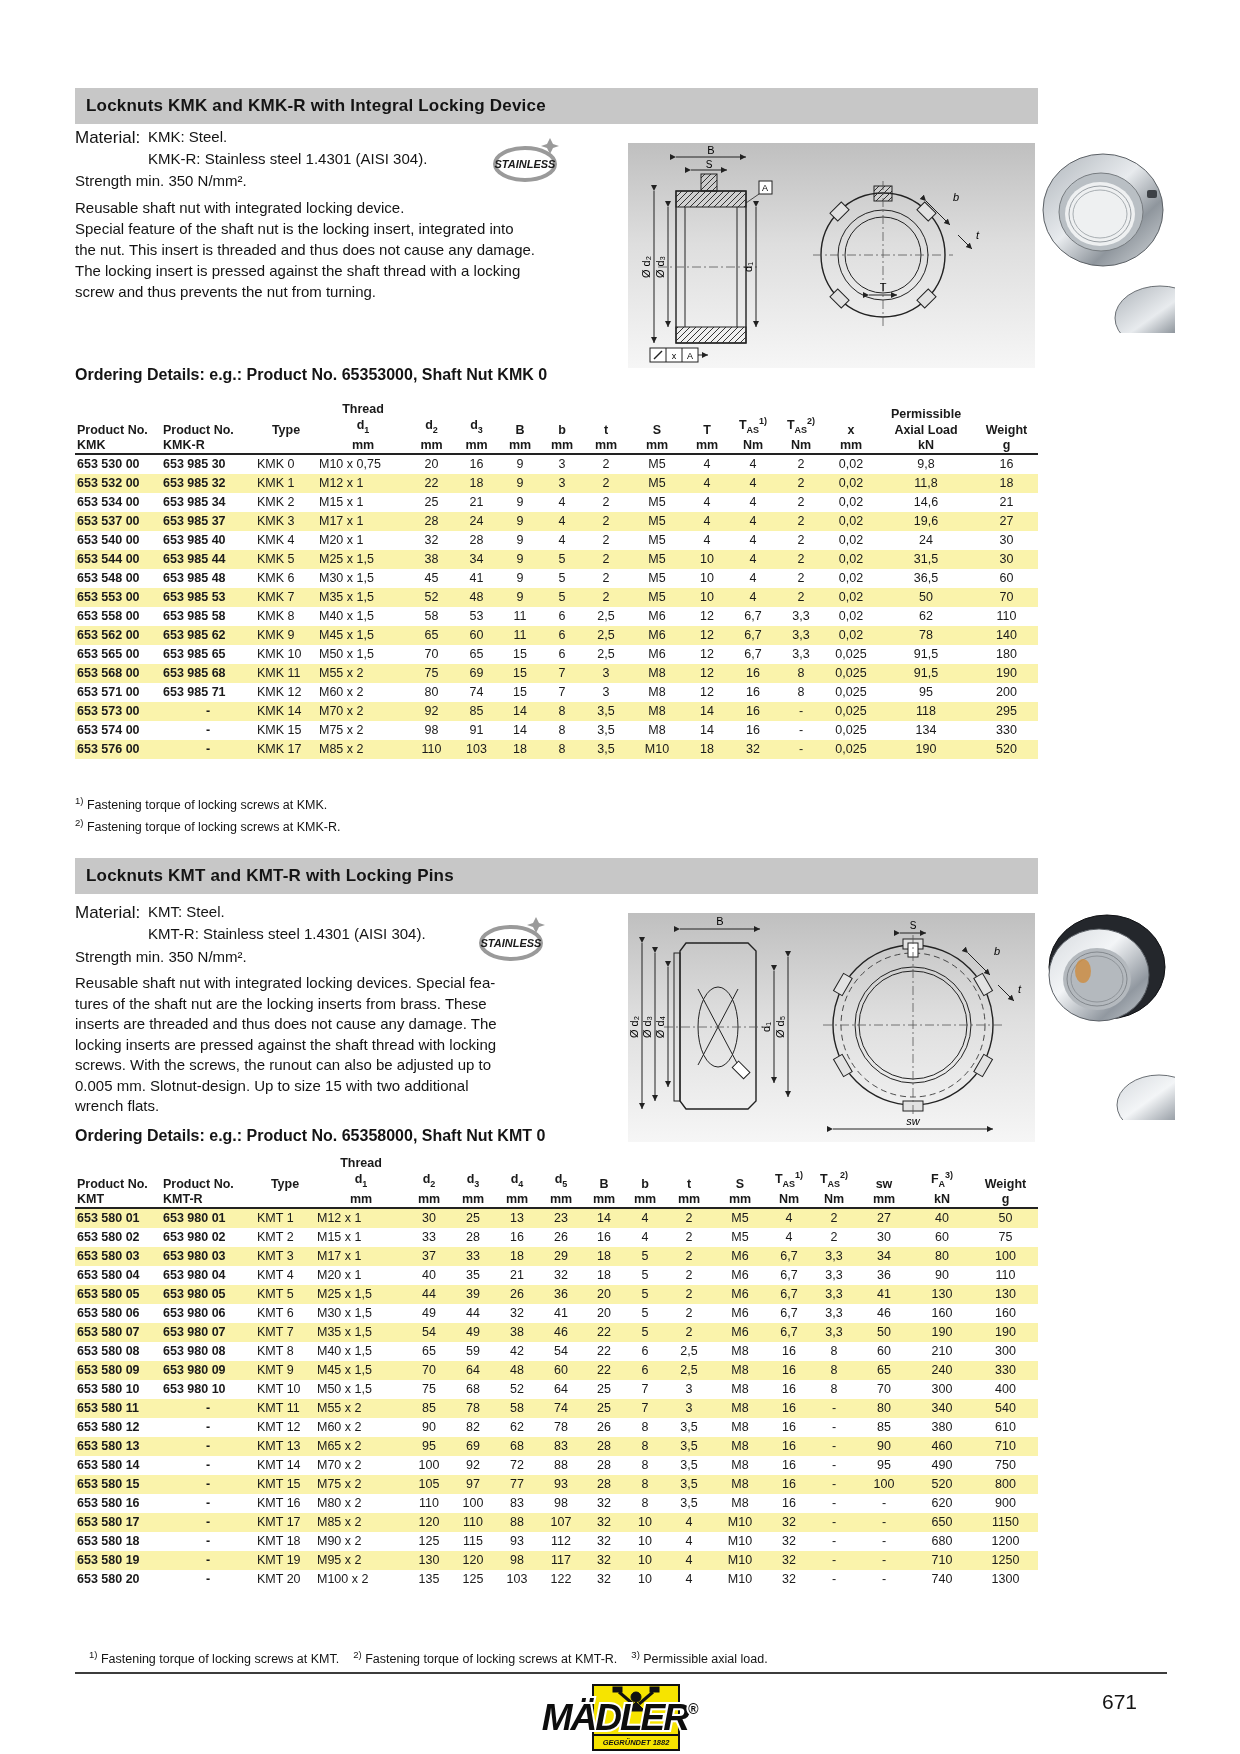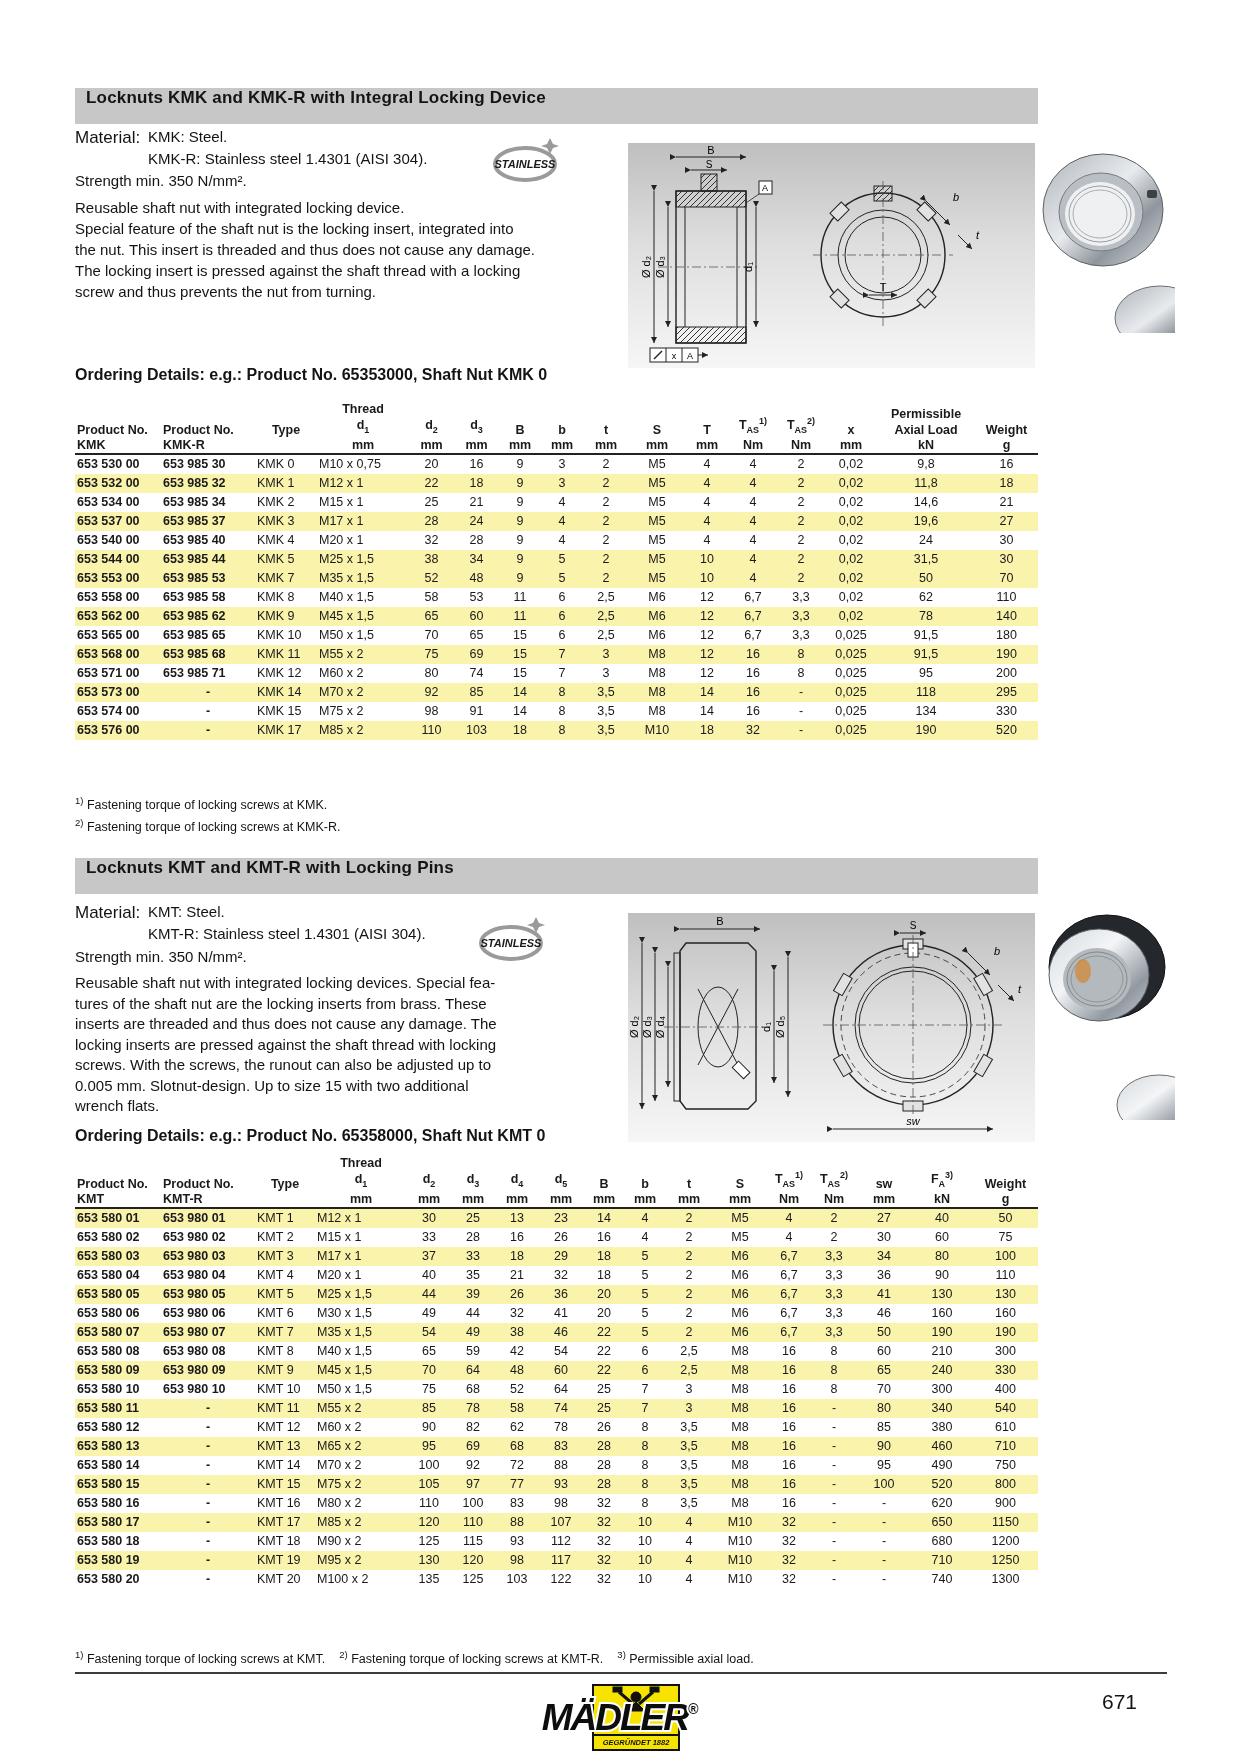--- a/index.html
+++ b/index.html
@@ -1,19 +1,19 @@
 <!DOCTYPE html>
 <html><head>
 <meta charset="utf-8">
 <style>
   html,body{margin:0;padding:0}
   body{width:1240px;height:1754px;position:relative;background:#fff;
        font-family:"Liberation Sans","DejaVu Sans",sans-serif;color:#141414;overflow:hidden}
   .abs{position:absolute}
-  .titlebar{left:75px;width:963px;height:36px;background:#c7c7c7;display:flex;align-items:flex-start;
+  .titlebar{left:75px;width:963px;height:36px;background:#c7c7c7;display:flex;align-items:center;
             padding-left:11px;box-sizing:border-box;font-size:17px;font-weight:bold;letter-spacing:.2px}
   .mat-label{font-size:17px;font-weight:normal}
   .mat-line{font-size:15px}
   .strength{font-size:15px}
   .desc{font-size:15px;line-height:21px;white-space:pre-line;width:510px}
   .ordering{font-size:16px;font-weight:bold}
   .panel{background:linear-gradient(180deg,#bfbfbf 0%,#dedede 45%,#f6f6f6 100%)}
   .cat{border-collapse:collapse;table-layout:fixed;width:963px;font-size:12.5px;color:#1a1a1a}
   .cat th{padding:0 2px;font-weight:bold;vertical-align:bottom}
   .cat thead th{border-bottom:2px solid #222}
@@ -357,20 +357,38 @@
           <td class="c">9</td>
           <td class="c">5</td>
           <td class="c">2</td>
           <td class="c">M5</td>
           <td class="c">10</td>
           <td class="c">4</td>
           <td class="c">2</td>
           <td class="c">0,02</td>
           <td class="c">31,5</td>
           <td class="c">30</td>
+        </tr>
+        <tr>
+          <td class="l bold">653 548 00</td>
+          <td class="l bold">653 985 48</td>
+          <td class="l">KMK 6</td>
+          <td class="l">M30 x 1,5</td>
+          <td class="c">45</td>
+          <td class="c">41</td>
+          <td class="c">9</td>
+          <td class="c">5</td>
+          <td class="c">2</td>
+          <td class="c">M5</td>
+          <td class="c">10</td>
+          <td class="c">4</td>
+          <td class="c">2</td>
+          <td class="c">0,02</td>
+          <td class="c">36,5</td>
+          <td class="c">60</td>
         </tr>
         <tr class="alt">
           <td class="l bold">653 553 00</td>
           <td class="l bold">653 985 53</td>
           <td class="l">KMK 7</td>
           <td class="l">M35 x 1,5</td>
           <td class="c">52</td>
           <td class="c">48</td>
           <td class="c">9</td>
           <td class="c">5</td>
@@ -1139,21 +1157,21 @@
           <td class="c">32</td>
           <td class="c">-</td>
           <td class="c">-</td>
           <td class="c">740</td>
           <td class="c">1300</td>
         </tr>
       </tbody>
     </table>
 </div>
 
-<div class="abs footnotes" style="left:75px;top:1646px"><span style="margin-right: 14px;"><sup>1)</sup> Fastening torque of locking screws at KMT.</span><span style="margin-right: 14px;"><sup>2)</sup> Fastening torque of locking screws at KMT-R.</span><span style="margin-right: 14px;"><sup>3)</sup> Permissible axial load.</span></div>
+<div class="abs footnotes" style="left:75px;top:1646px"><span style="margin-right: 14px; margin-left: 14px;"><sup>1)</sup> Fastening torque of locking screws at KMT.</span><span style="margin-right: 14px;"><sup>2)</sup> Fastening torque of locking screws at KMT-R.</span><span style="margin-right: 14px;"><sup>3)</sup> Permissible axial load.</span></div>
 
 <div class="abs rule" style="left:75px;top:1672px;width:1092px;height:0"></div>
 
 <div class="abs" style="left:505px;top:1684px;width:240px;height:70px">
   <svg width="240" height="70" viewBox="0 0 240 70">
     <rect x="88" y="1" width="86" height="65" fill="#f6e400" stroke="#111" stroke-width="2"></rect>
     <g stroke="#111" fill="#111">
       <circle cx="131" cy="13" r="5"></circle>
       <path d="M131 18 l-9 9 h18 z"></path>
       <line x1="128" y1="20" x2="114" y2="8" stroke-width="3"></line>

